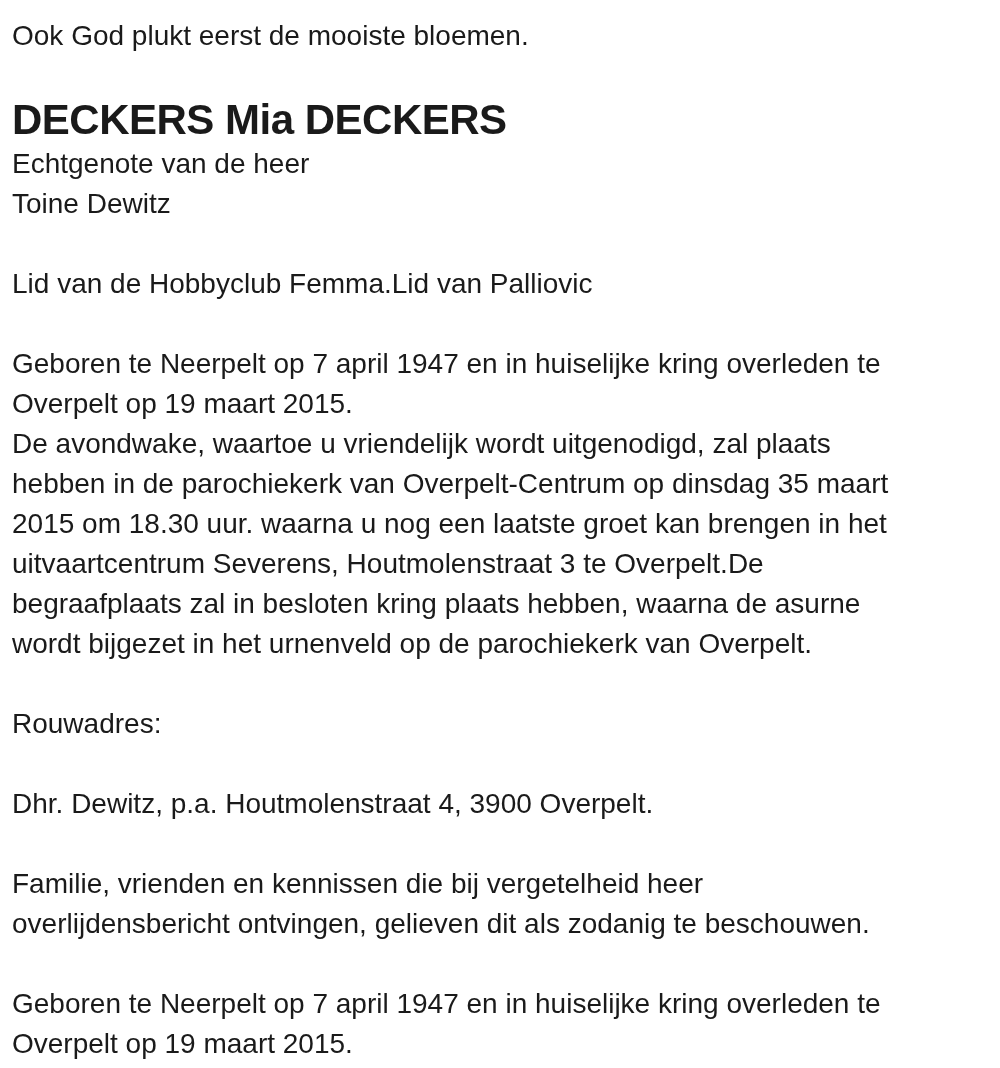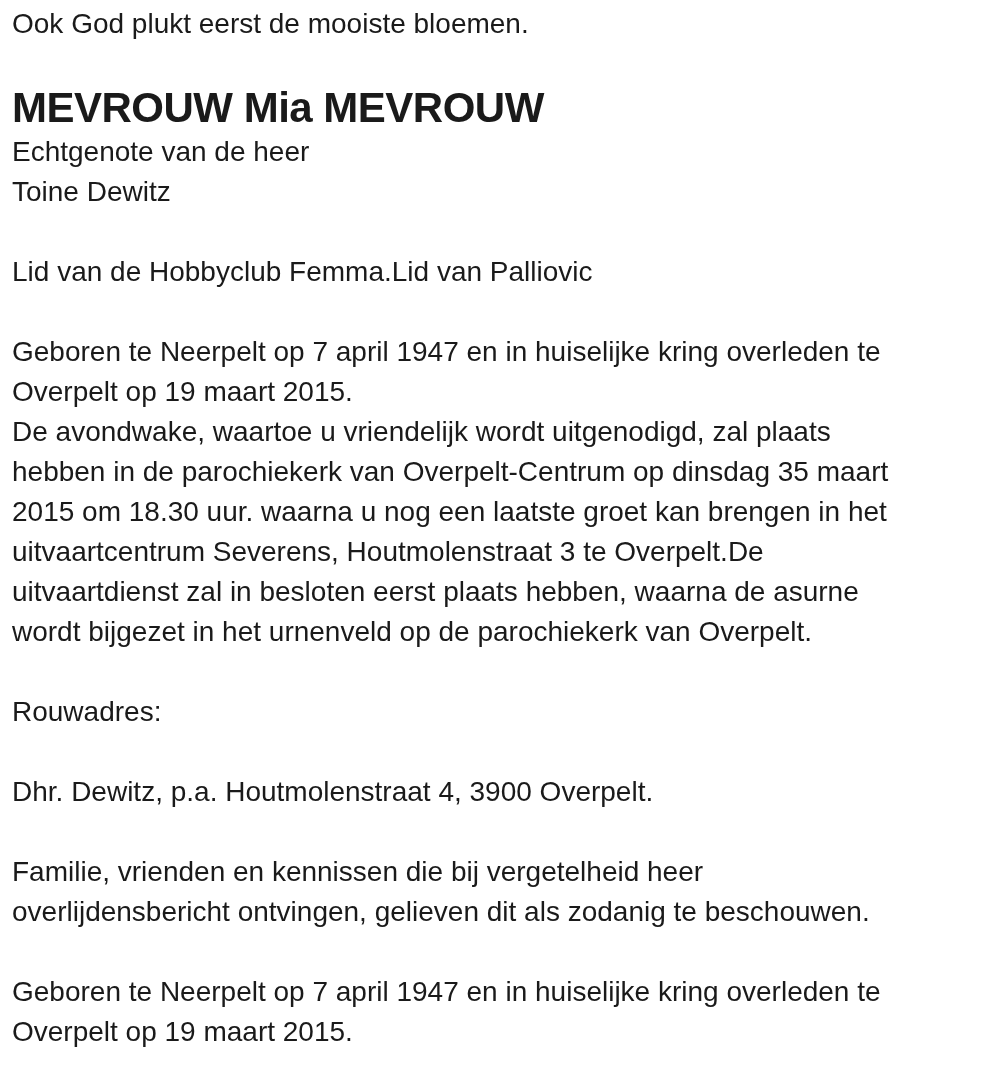--- a/index.html
+++ b/index.html
@@ -8,21 +8,21 @@
   }
   body {
     width: 1000px;
     height: 1068px;
     background: #ffffff;
     color: #1a1a1a;
     font-family: "Liberation Sans", "DejaVu Sans", sans-serif;
     overflow: hidden;
   }
   .doc {
-    padding: 4px 20px 0 12px;
+    padding: 16px 20px 0 12px;
     font-size: 28px;
     line-height: 40px;
     font-stretch: condensed;
   }
   .line {
     height: 40px;
     line-height: 40px;
     white-space: nowrap;
   }
   .gap {
@@ -39,39 +39,39 @@
 </style>
 </head>
 <body style="background: rgb(255, 255, 255); color: rgb(26, 26, 26);">
 
 <div class="doc">
 
   <div class="line">Ook God plukt eerst de mooiste bloemen.</div>
 
   <div class="gap"></div>
 
-  <div class="title-line">MEVROUW Mia MEVROUW</div>
+  <div class="title-line">DECKERS Mia DECKERS</div>
 
   <div class="line">Echtgenote van de heer</div>
   <div class="line">Toine Dewitz</div>
 
   <div class="gap"></div>
 
   <div class="line">Lid van de Hobbyclub Femma.Lid van Palliovic</div>
 
   <div class="gap"></div>
 
   <div>
     <div class="line">Geboren te Neerpelt op 7 april 1947 en in huiselijke kring overleden te</div>
     <div class="line">Overpelt op 19 maart 2015.</div>
     <div class="line">De avondwake, waartoe u vriendelijk wordt uitgenodigd, zal plaats</div>
     <div class="line">hebben in de parochiekerk van Overpelt-Centrum op dinsdag 35 maart</div>
     <div class="line">2015 om 18.30 uur. waarna u nog een laatste groet kan brengen in het</div>
     <div class="line">uitvaartcentrum Severens, Houtmolenstraat 3 te Overpelt.De</div>
-    <div class="line">uitvaartdienst zal in besloten eerst plaats hebben, waarna de asurne</div>
+    <div class="line">begraafplaats zal in besloten kring plaats hebben, waarna de asurne</div>
     <div class="line">wordt bijgezet in het urnenveld op de parochiekerk van Overpelt.</div>
   </div>
 
   <div class="gap"></div>
 
   <div class="line">Rouwadres:</div>
 
   <div class="gap"></div>
 
   <div class="line">Dhr. Dewitz, p.a. Houtmolenstraat 4, 3900 Overpelt.</div>

